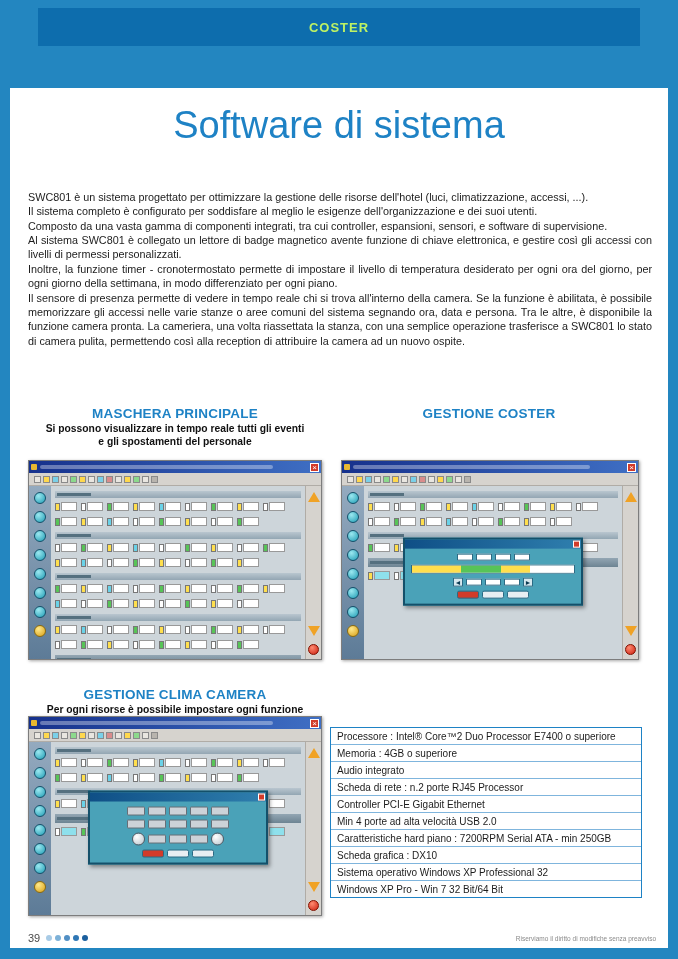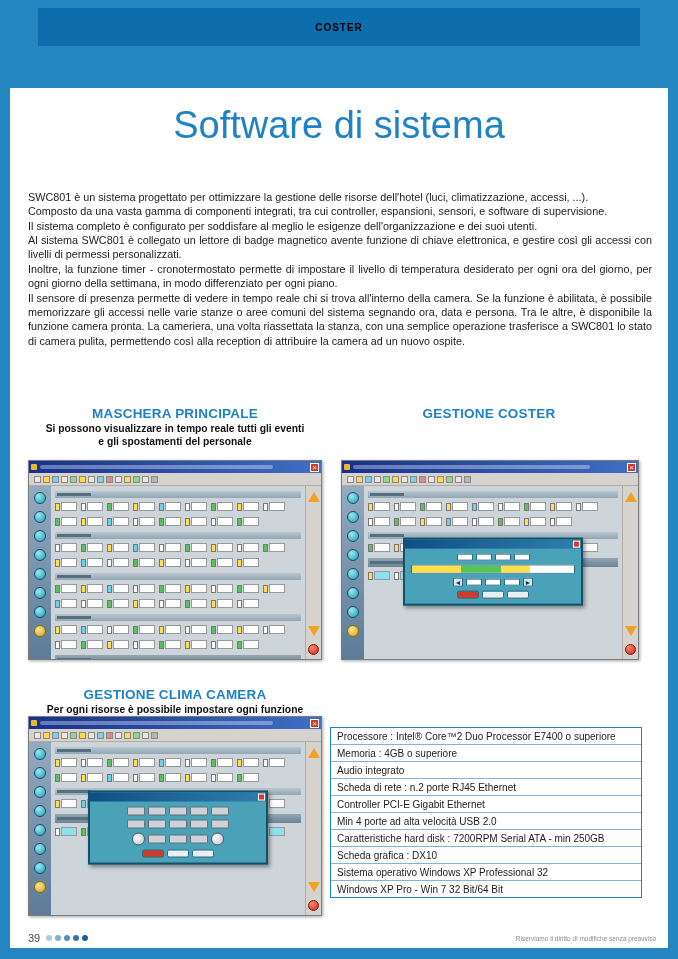--- a/index.html
+++ b/index.html
@@ -3,21 +3,21 @@
 <meta charset="utf-8">
 <style>
   * { margin:0; padding:0; box-sizing:border-box; }
   html,body { background:#5a5a5a; }
   body { font-family:"Liberation Sans", sans-serif; }
 
   .page { position:relative; width:678px; height:959px; background:#2386c0; overflow:hidden; margin:0 auto; }
 
   .coster-bar { position:absolute; left:38px; right:38px; top:8px; height:38px; background:#0d6dad;
                 display:flex; align-items:center; justify-content:center; }
-  .coster-bar span { color:#000000; font-weight:bold; font-size:10px; letter-spacing:1px; }
+  .coster-bar span { color:#bef264; font-weight:bold; font-size:13px; letter-spacing:1px; }
 
   .hotel-bar { position:absolute; left:38px; right:38px; top:46px; height:28px; background:#8a5c3e;
                display:flex; align-items:center; justify-content:center; }
   .hotel-bar span { color:#fff; font-weight:bold; font-size:13.5px; letter-spacing:.5px; }
 
   .card { position:absolute; left:10px; right:10px; top:88px; height:860px; background:#fff; }
 
   .page-title { position:absolute; top:16px; left:0; width:100%; text-align:center;
                 font-size:38px; font-weight:normal; color:#1e82c5; }
 
@@ -118,22 +118,22 @@
     <span>COSTER</span>
   </div>
 
 
   <div class="card">
 
     <h1 class="page-title">Software di sistema</h1>
 
     <div class="intro">
         <p>SWC801 è un sistema progettato per ottimizzare la gestione delle risorse dell'hotel (luci, climatizzazione, accessi, ...).</p>
+        <p>Il sistema completo è configurato per soddisfare al meglio le esigenze dell'organizzazione e dei suoi utenti.</p>
         <p>Composto da una vasta gamma di componenti integrati, tra cui controller, espansioni, sensori, e software di supervisione.</p>
-        <p>Il sistema completo è configurato per soddisfare al meglio le esigenze dell'organizzazione e dei suoi utenti.</p>
         <p>Al sistema SWC801 è collegato un lettore di badge magnetico avente funzione di chiave elettronica, e gestire così gli accessi con livelli di permessi personalizzati.</p>
         <p>Inoltre, la funzione timer - cronotermostato permette di impostare il livello di temperatura desiderato per ogni ora del giorno, per ogni giorno della settimana, in modo differenziato per ogni piano.</p>
         <p>Il sensore di presenza permette di vedere in tempo reale chi si trova all'interno della camera. Se la funzione è abilitata, è possibile memorizzare gli accessi nelle varie stanze o aree comuni del sistema segnando ora, data e persona. Tra le altre, è disponibile la funzione camera pronta. La cameriera, una volta riassettata la stanza, con una semplice operazione trasferisce a SWC801 lo stato di camera pulita, permettendo così alla reception di attribuire la camera ad un nuovo ospite.</p>
       </div>
 
     <div class="col-head" id="head-maschera">
       <h2>MASCHERA PRINCIPALE</h2>
       <p>Si possono visualizzare in tempo reale tutti gli eventi
 e gli spostamenti del personale</p>
     </div>
@@ -957,24 +957,24 @@
             </div>
           </div>
         </div>
       </div>
 
     <div class="req">
       <div class="req-rows">
           <div class="req-row">Processore : Intel® Core™2 Duo Processor E7400 o superiore</div>
           <div class="req-row">Memoria :  4GB o superiore</div>
           <div class="req-row">Audio integrato</div>
-          <div class="req-row">Scheda di rete : n.2 porte RJ45 Ethernet</div>
+          <div class="req-row">Scheda di rete : n.2 porte RJ45 Processor</div>
           <div class="req-row">Controller PCI-E Gigabit Ethernet</div>
           <div class="req-row">Min 4 porte ad alta velocità USB 2.0</div>
-          <div class="req-row">Caratteristiche hard disk :  7200RPM Serial ATA - min 250GB</div>
+          <div class="req-row">Caratteristiche hard piano :  7200RPM Serial ATA - min 250GB</div>
           <div class="req-row">Scheda grafica :  DX10</div>
           <div class="req-row">Sistema operativo Windows XP Professional 32</div>
           <div class="req-row">Windows XP Pro - Win 7 32 Bit/64 Bit</div>
         </div>
     </div>
 
     <div class="footer">
       <span class="page-num">39</span>
       <span class="dots">
           <span class="dot" style="background: rgb(168, 203, 230);"></span>

